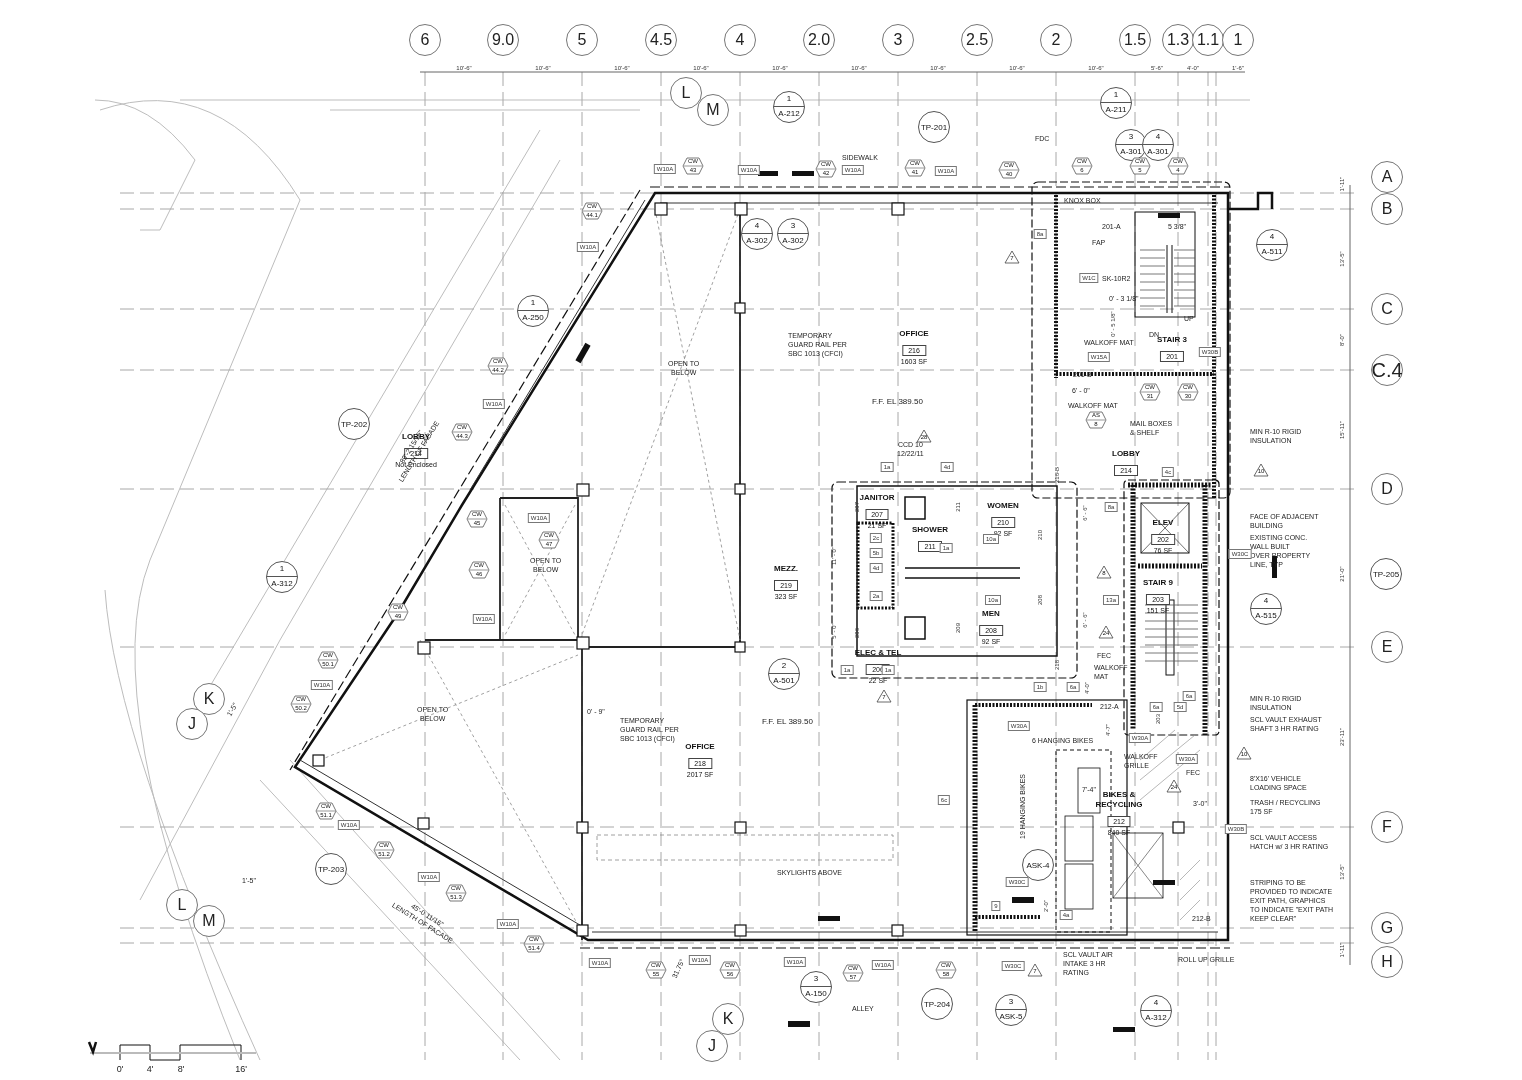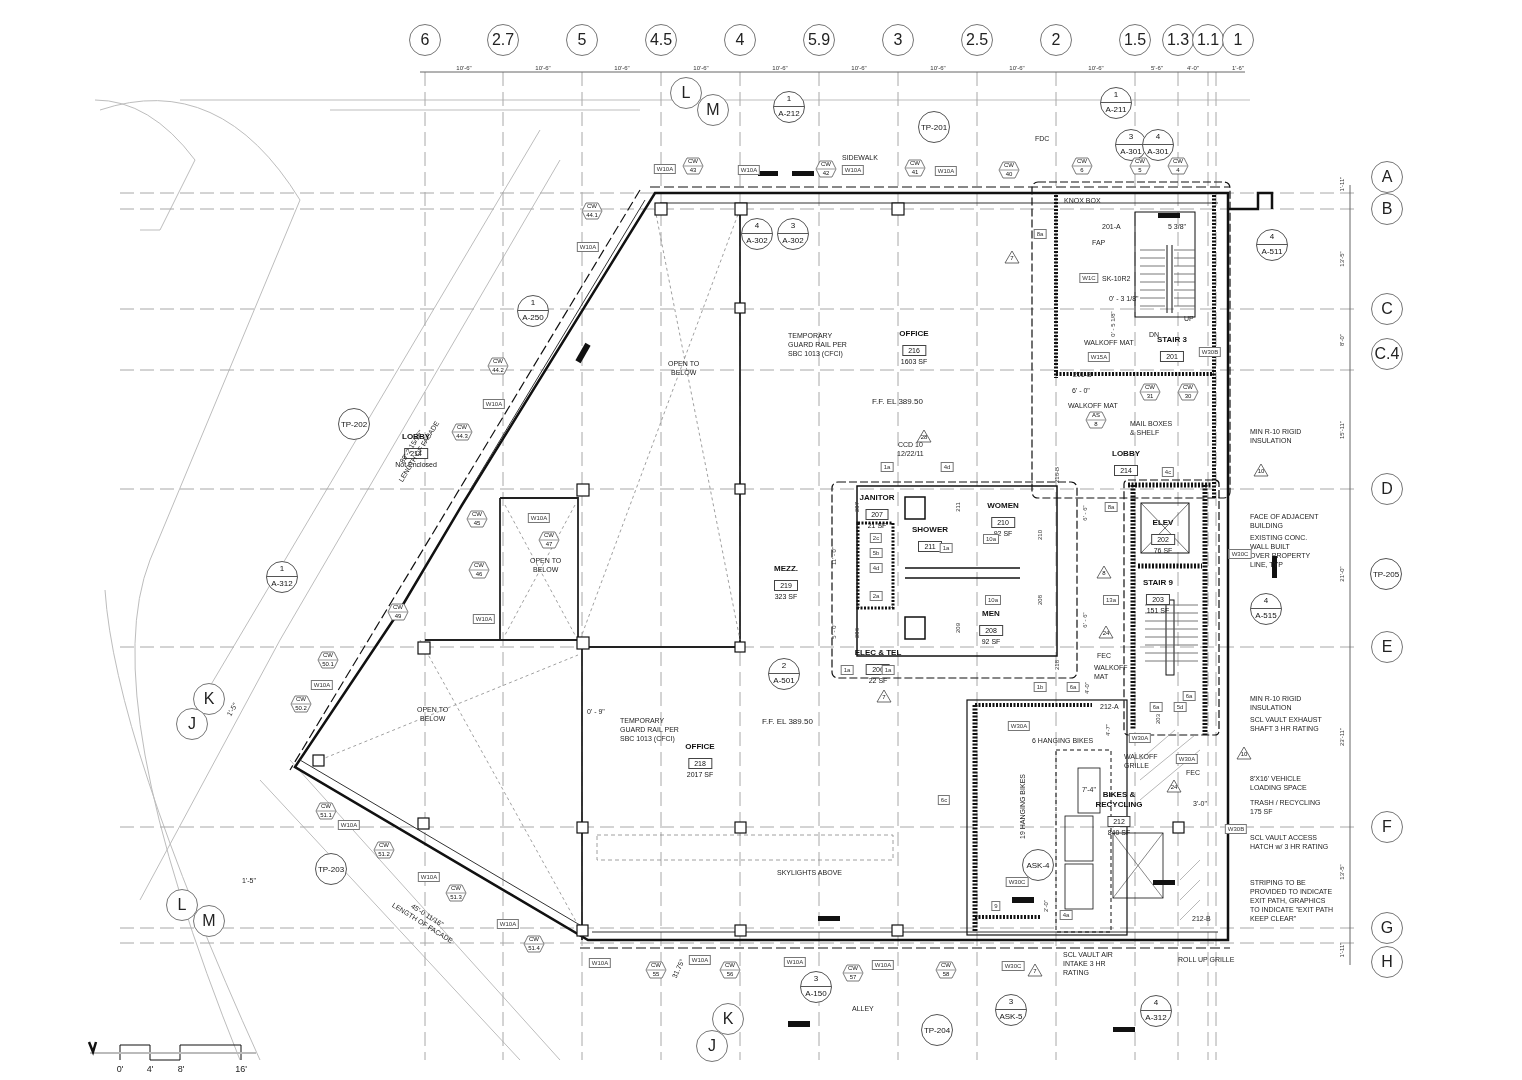--- a/index.html
+++ b/index.html
@@ -230,25 +230,25 @@
   <g fill="none" stroke="#111" stroke-width="1">
     <path d="M120,1060 L120,1045 L150,1045 L150,1060 L180,1060 L180,1045 L241,1045 L241,1060"></path>
     <line x1="90" y1="1053" x2="256" y2="1053" stroke="#bbb" stroke-width="2"></line>
     <path d="M89,1042 L93,1052 L96,1042" stroke-width="2.5"></path>
   </g>
 </svg>
 
 <div style="position:absolute;left:87px;top:1040px;width:10px;height:12px;"></div>
 
 <div class="grid-bubble" style="left:425px;top:40px">6</div>
-<div class="grid-bubble" style="left:503px;top:40px">2.7</div>
+<div class="grid-bubble" style="left:503px;top:40px">9.0</div>
 <div class="grid-bubble" style="left:582px;top:40px">5</div>
 <div class="grid-bubble" style="left:661px;top:40px">4.5</div>
 <div class="grid-bubble" style="left:740px;top:40px">4</div>
-<div class="grid-bubble" style="left:819px;top:40px">5.9</div>
+<div class="grid-bubble" style="left:819px;top:40px">2.0</div>
 <div class="grid-bubble" style="left:898px;top:40px">3</div>
 <div class="grid-bubble" style="left:977px;top:40px">2.5</div>
 <div class="grid-bubble" style="left:1056px;top:40px">2</div>
 <div class="grid-bubble" style="left:1135px;top:40px">1.5</div>
 <div class="grid-bubble" style="left:1178px;top:40px">1.3</div>
 <div class="grid-bubble" style="left:1208px;top:40px">1.1</div>
 <div class="grid-bubble" style="left:1238px;top:40px">1</div>
 
 <div class="dim" style="left:464px;top:68px">10'-6"</div>
 <div class="dim" style="left:543px;top:68px">10'-6"</div>
@@ -259,21 +259,21 @@
 <div class="dim" style="left:938px;top:68px">10'-6"</div>
 <div class="dim" style="left:1017px;top:68px">10'-6"</div>
 <div class="dim" style="left:1096px;top:68px">10'-6"</div>
 <div class="dim" style="left:1157px;top:68px">5'-6"</div>
 <div class="dim" style="left:1193px;top:68px">4'-0"</div>
 <div class="dim" style="left:1238px;top:68px">1'-6"</div>
 
 <div class="grid-bubble" style="left:1387px;top:177px">A</div>
 <div class="grid-bubble" style="left:1387px;top:209px">B</div>
 <div class="grid-bubble" style="left:1387px;top:309px">C</div>
-<div class="grid-bubble" style="left:1387px;top:354px;font-size:16px">C.4</div>
+<div class="grid-bubble" style="left:1387px;top:370px;font-size:20px">C.4</div>
 <div class="grid-bubble" style="left:1387px;top:489px">D</div>
 <div class="grid-bubble" style="left:1387px;top:647px">E</div>
 <div class="grid-bubble" style="left:1387px;top:827px">F</div>
 <div class="grid-bubble" style="left:1387px;top:928px">G</div>
 <div class="grid-bubble" style="left:1387px;top:962px">H</div>
 
 <div class="vdim" style="left:1342px;top:184px">1'-11"</div>
 <div class="vdim" style="left:1342px;top:259px">13'-5"</div>
 <div class="vdim" style="left:1342px;top:340px">8'-0"</div>
 <div class="vdim" style="left:1342px;top:430px">15'-11"</div>
@@ -497,21 +497,21 @@
     <span class="bot">ASK-5</span>
   </div>
 <div class="sec" style="left:1156px;top:1011px">
     <span class="top">4</span>
     <span class="bot">A-312</span>
   </div>
 
 <div class="tp" style="left:934px;top:127px">TP-201</div>
 <div class="tp" style="left:354px;top:424px">TP-202</div>
 <div class="tp" style="left:331px;top:869px">TP-203</div>
-<div class="tp" style="left:937px;top:1030px">TP-204</div>
+<div class="tp" style="left:937px;top:1004px">TP-204</div>
 <div class="tp" style="left:1386px;top:574px">TP-205</div>
 <div class="tp" style="left:1038px;top:865px">ASK-4</div>
 
 <div id="cw-tags">
     <div class="hex" style="left: 693px; top: 166px;">
       <svg width="22" height="18" style="position:absolute;left:0;top:0">
         <polygon points="5,1 17,1 21,9 17,17 5,17 1,9" fill="#fff" stroke="#555" stroke-width="0.8"></polygon>
         <line x1="2" y1="9" x2="20" y2="9" stroke="#555" stroke-width="0.6"></line>
       </svg>
       <span style="position:relative;display:block;line-height:9px">CW</span>

